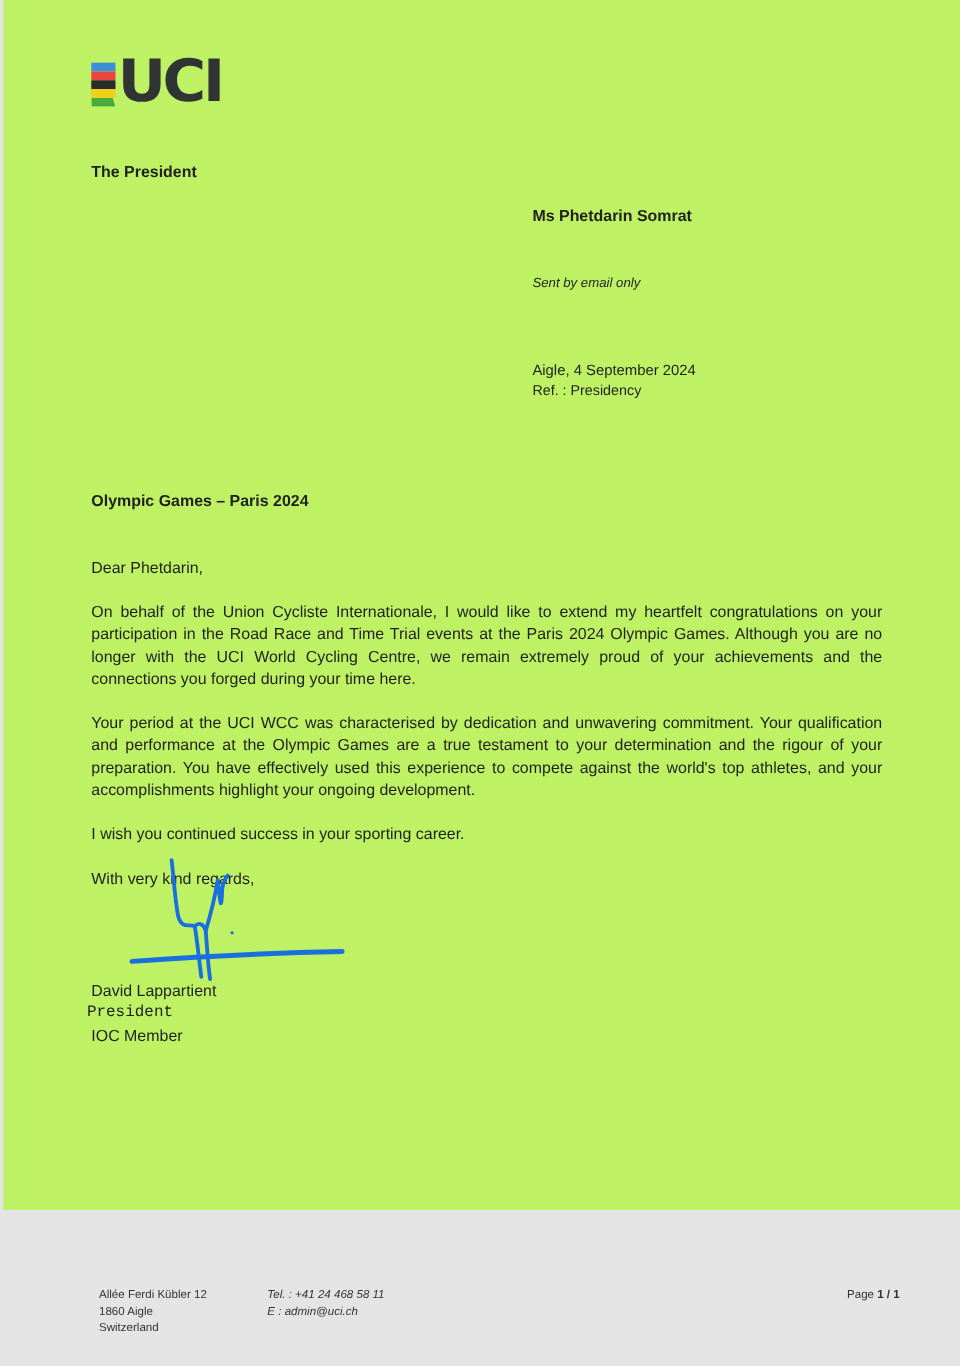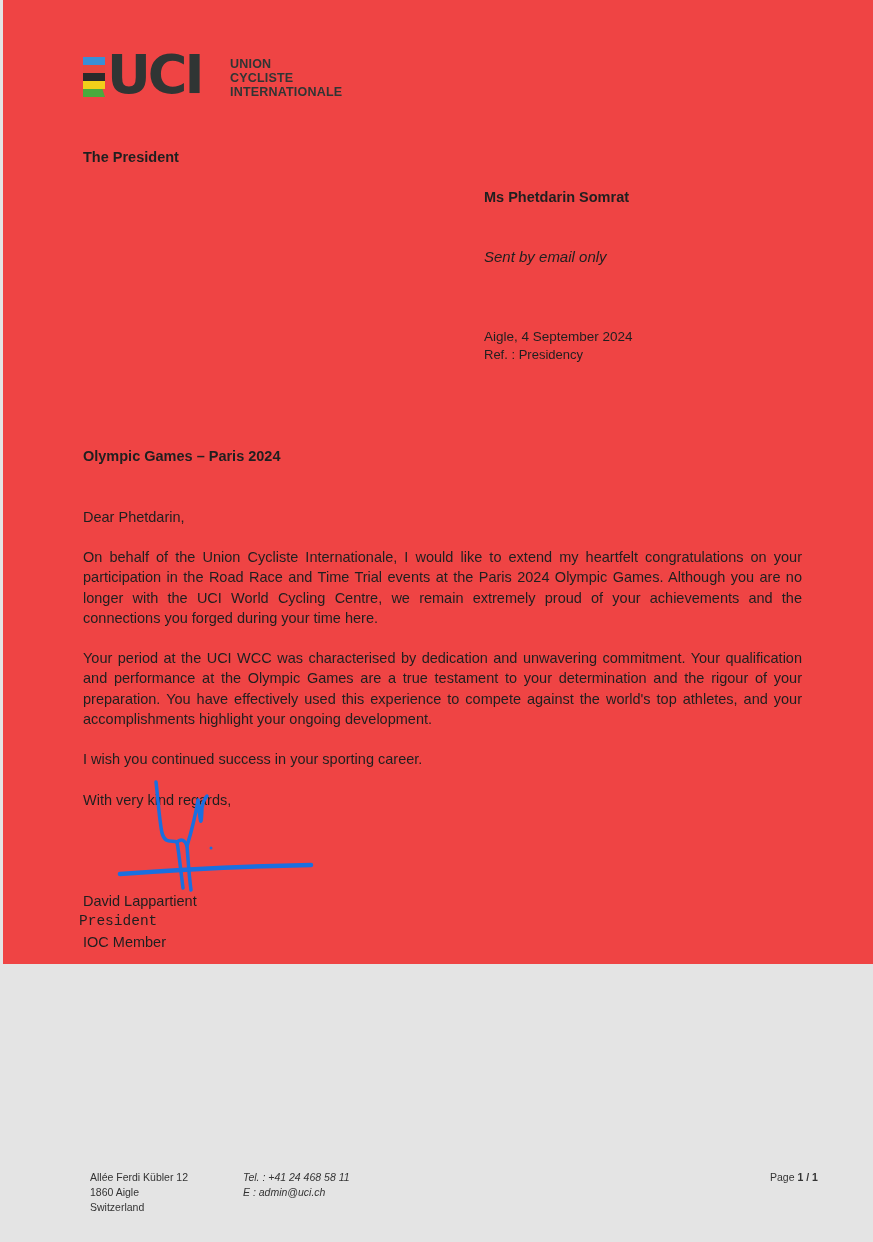--- a/index.html
+++ b/index.html
@@ -2,22 +2,22 @@
 <html><head>
   <meta charset="utf-8">
   <style>
     html, body { margin: 0; padding: 0; }
     body {
       width: 873px; height: 1242px; background: #e4e4e4;
       font-family: "Liberation Sans", "DejaVu Sans", sans-serif;
       color: #1f1f1f; position: relative; overflow: hidden;
     }
     .page {
-      position: absolute; left: 3px; top: 0; width: 870px; height: 964px;
-      background: #ef4444;
+      position: absolute; left: 3px; top: 0; width: 870px; height: 1100px;
+      background: #bef264;
     }
     .abs { position: absolute; }
     
     .logo { left: 80px; top: 57px; width: 260px; height: 42px; }
     .logo-bars { position: absolute; left: 0; top: 0; width: 22px; height: 40px; }
     .logo-bars span { display: block; height: 8px; }
     .logo-bars span:last-child { clip-path: polygon(0 0, 88% 0, 100% 100%, 0 100%); }
     .logo-letters {
       position: absolute; left: 24px; top: -9px; font-size: 53px; font-weight: 900;
       letter-spacing: -3px; color: #303534; line-height: 1;
@@ -44,31 +44,26 @@
 
   <div class="abs logo">
     <div class="logo-bars">
       <span style="background: rgb(58, 143, 214);"></span>
       <span style="background: rgb(232, 71, 63);"></span>
       <span style="background: rgb(42, 42, 42);"></span>
       <span style="background: rgb(242, 207, 26);"></span>
       <span style="background: rgb(74, 171, 61);"></span>
     </div>
     <div class="logo-letters">UCI</div>
-    <div class="logo-text">
-      <div>UNION</div>
-      <div>CYCLISTE</div>
-      <div>INTERNATIONALE</div>
-    </div>
   </div>
 
   <div class="abs t b" style="left:80px; top:147px;">The President</div>
 
   <div class="abs t" style="left:481px; top:187px;font-weight:bold;">Ms Phetdarin Somrat</div>
-  <div class="abs t i" style="left:481px; top:247px; font-size:15px;">Sent by email only</div>
+  <div class="abs t i" style="left:481px; top:247px; font-size:12px;">Sent by email only</div>
 
   <div class="abs t" style="left:481px; top:327px; font-size:13.5px;">Aigle, 4 September 2024</div>
   <div class="abs t" style="left:481px; top:345px; font-size:13px;">Ref. : Presidency</div>
 
   <div class="abs t b" style="left:80px; top:446px;">Olympic Games – Paris 2024</div>
 
   <div class="abs t" style="left:80px; top:507px;">Dear Phetdarin,</div>
 
   <div class="abs para" style="top:547px;">On behalf of the Union Cycliste Internationale, I would like to extend my heartfelt congratulations on your participation in the Road Race and Time Trial events at the Paris 2024 Olympic Games. Although you are no longer with the UCI World Cycling Centre, we remain extremely proud of your achievements and the connections you forged during your time here.</div>
   <div class="abs para" style="top:648px;">Your period at the UCI WCC was characterised by dedication and unwavering commitment. Your qualification and performance at the Olympic Games are a true testament to your determination and the rigour of your preparation. You have effectively used this experience to compete against the world's top athletes, and your accomplishments highlight your ongoing development.</div>

